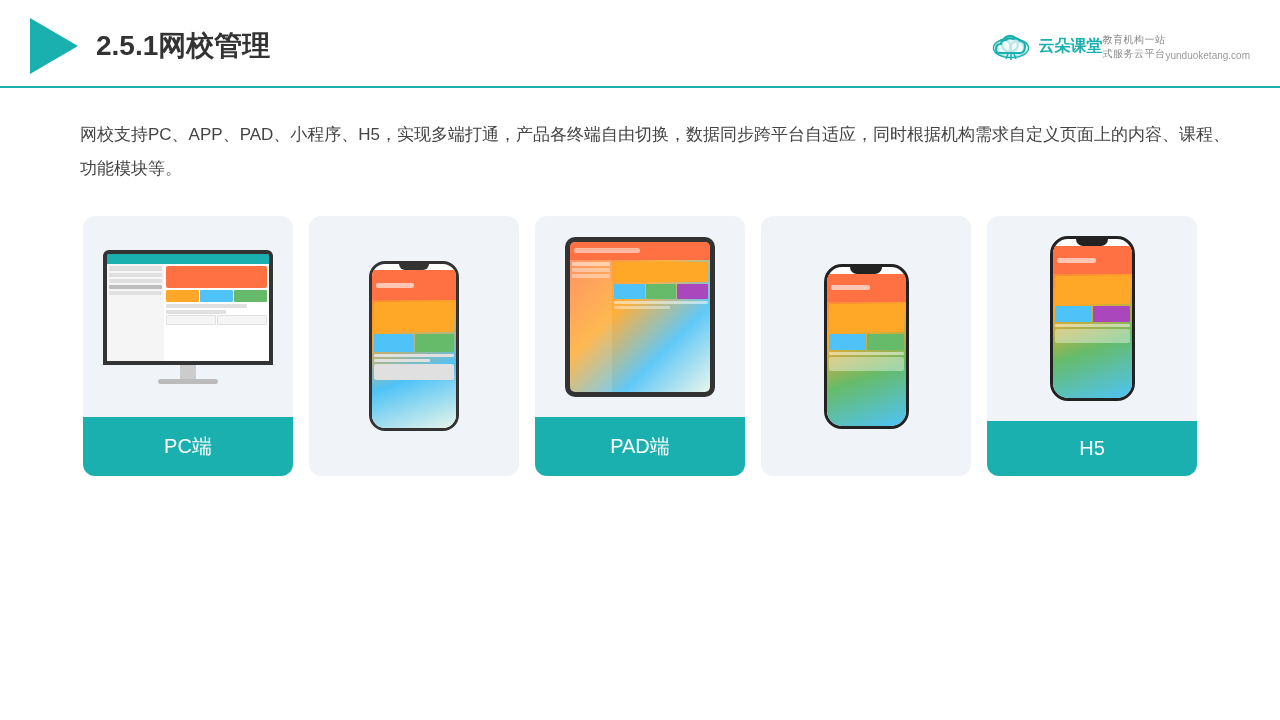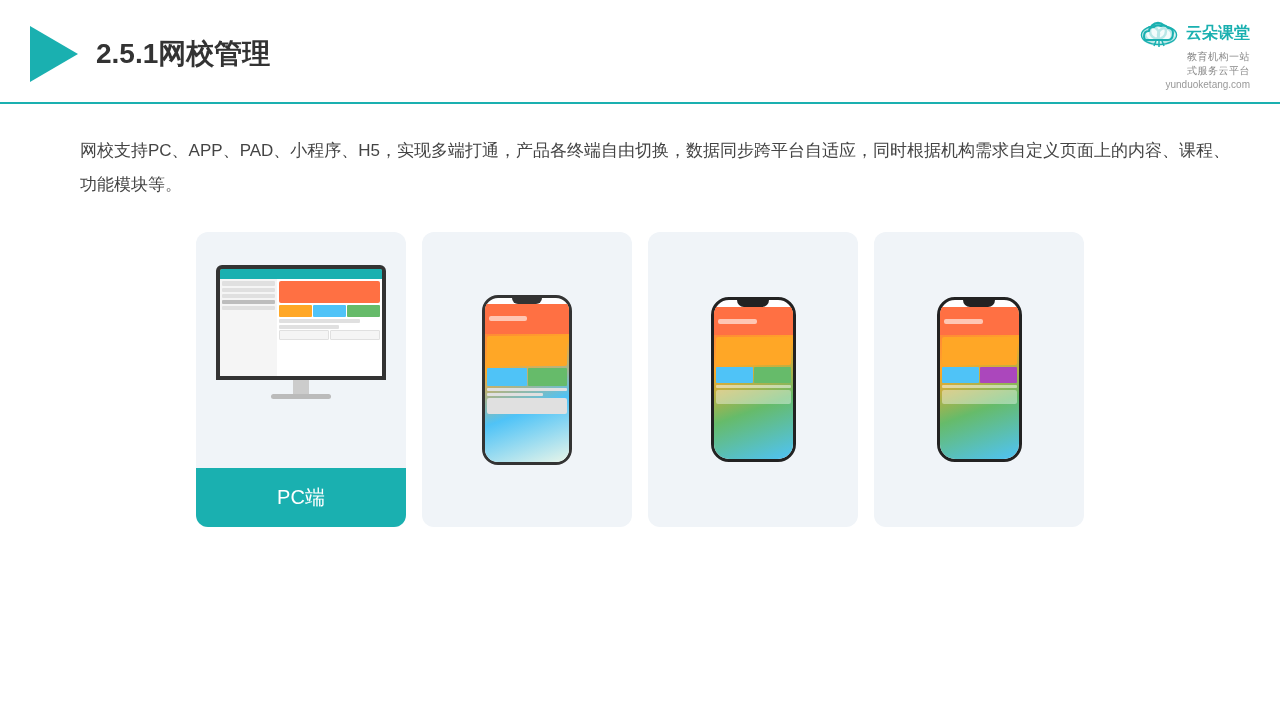--- a/index.html
+++ b/index.html
@@ -75,21 +75,20 @@
       padding: 10px 50px 0 50px;
     }
 
     .card {
       background: #f0f4f8;
       border-radius: 12px;
       width: 210px;
       overflow: hidden;
       display: flex;
       flex-direction: column;
-      gap: 36px;
     }
 
     .card-image-area {
       flex: 1;
       display: flex;
       align-items: center;
       justify-content: center;
       padding: 20px 12px 20px 12px;
       min-height: 200px;
     }
@@ -204,21 +203,21 @@
       margin-top: 0;
     }
     .phone-small-screen {
       flex: 1;
       background: linear-gradient(160deg, #ff7043 0%, #ffa726 35%, #66bb6a 65%, #4fc3f7 100%);
     }
 
     
     .brand-logo-area {
       display: flex;
-      flex-direction: column;
+      flex-direction: row;
       align-items: flex-end;
     }
   </style>
 </head>
 <body>
 
 <div class="header">
   <div class="header-left">
     <div class="logo-triangle"></div>
     <span class="page-title">2.5.1网校管理</span>
@@ -308,20 +307,49 @@
             </div>
             <div style="background:#e0e0e0;height:3px;margin-bottom:2px;border-radius:1px;"></div>
             <div style="background:#e0e0e0;height:3px;margin-bottom:2px;border-radius:1px;width:70%;"></div>
             <div style="background:#e0e0e0;height:16px;border-radius:2px;margin-bottom:2px;"></div>
           </div>
         </div>
       </div>
     </div>
   </div>
 
+  <div class="card">
+    <div class="card-image-area">
+      <div class="tablet-mockup">
+        <div class="tablet-screen" style="position:relative;">
+          <div style="background:#ff7043;height:18px;width:100%;display:flex;align-items:center;padding:0 4px;">
+            <div style="background:rgba(255,255,255,0.5);height:5px;width:50%;border-radius:2px;"></div>
+          </div>
+          <div style="display:flex;height:calc(100% - 18px);">
+            <div style="width:30%;background:rgba(255,255,255,0.2);padding:2px;">
+              <div style="background:rgba(255,255,255,0.5);height:4px;margin-bottom:2px;border-radius:1px;"></div>
+              <div style="background:rgba(255,255,255,0.4);height:4px;margin-bottom:2px;border-radius:1px;"></div>
+              <div style="background:rgba(255,255,255,0.4);height:4px;border-radius:1px;"></div>
+            </div>
+            <div style="flex:1;padding:2px;background:rgba(255,255,255,0.1);">
+              <div style="background:#ffa726;height:20px;border-radius:2px;margin-bottom:2px;"></div>
+              <div style="display:flex;gap:1px;margin-bottom:2px;">
+                <div style="flex:1;background:#4fc3f7;height:15px;border-radius:1px;"></div>
+                <div style="flex:1;background:#66bb6a;height:15px;border-radius:1px;"></div>
+                <div style="flex:1;background:#ab47bc;height:15px;border-radius:1px;"></div>
+              </div>
+              <div style="background:rgba(255,255,255,0.5);height:3px;margin-bottom:2px;border-radius:1px;"></div>
+              <div style="background:rgba(255,255,255,0.4);height:3px;border-radius:1px;width:60%;"></div>
+            </div>
+          </div>
+        </div>
+      </div>
+    </div>
+    <div class="card-label">PAD端</div>
+  </div>
 
   <div class="card">
     <div class="card-image-area">
       <div class="phone-small">
         <div class="phone-small-notch"></div>
         <div class="phone-small-screen" style="position:relative;overflow:hidden;">
           <div style="background:#ff7043;height:28px;width:100%;display:flex;align-items:center;padding:0 4px;">
             <div style="background:rgba(255,255,255,0.6);height:5px;width:55%;border-radius:2px;"></div>
           </div>
           <div style="padding:2px;">
@@ -351,15 +379,16 @@
             <div style="display:flex;gap:1px;margin-bottom:2px;">
               <div style="flex:1;background:#4fc3f7;height:16px;border-radius:1px;"></div>
               <div style="flex:1;background:#ab47bc;height:16px;border-radius:1px;"></div>
             </div>
             <div style="background:rgba(255,255,255,0.5);height:3px;margin-bottom:2px;border-radius:1px;"></div>
             <div style="background:rgba(255,255,255,0.4);height:14px;border-radius:2px;"></div>
           </div>
         </div>
       </div>
     </div>
+    <div class="card-label">H5</div>
   </div>
 
 </div>
 
 </body></html>

